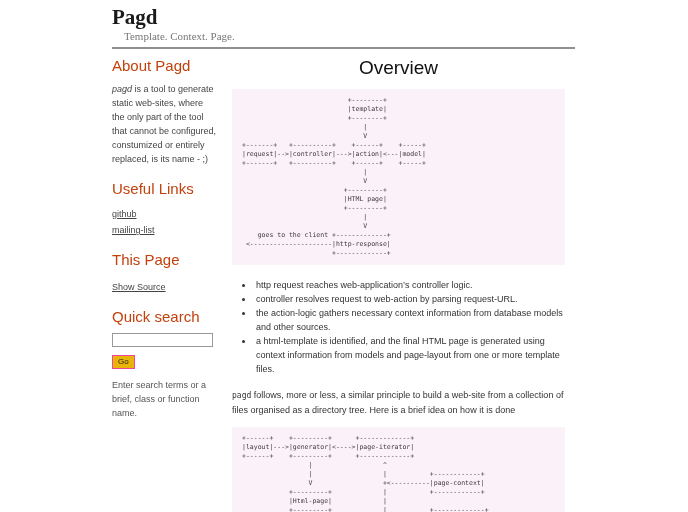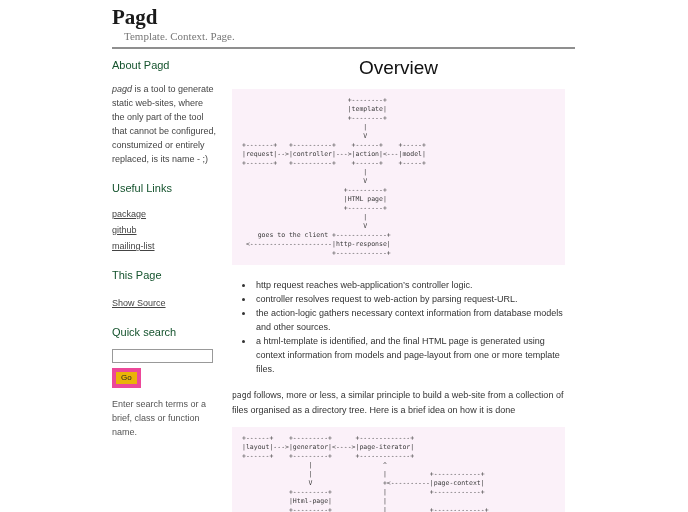--- a/index.html
+++ b/index.html
@@ -23,39 +23,39 @@
   }
   .header-rule { border: 0; border-top: 2px solid #8f8f8f; margin: 5px 0 0 0; }
 
   
   .columns { display: flex; gap: 14px; padding-top: 8px; }
   .sidebar { width: 106px; flex: none; }
   .content { width: 333px; flex: none; }
 
   
   .sidebar h3 {
-    font-size: 11px; font-weight: 400; color: #14532d;
+    font-size: 15px; font-weight: 400; color: #c2410c;
     margin: 15px 0 9px 0; line-height: 15px;
   }
   .sidebar h3.first { margin-top: 1px; }
   .sidebar .about-text { font-size: 9px; line-height: 14px; color: #444; margin: 0; }
   .sidebar .about-text em { font-style: italic; }
   .side-links { list-style: none; margin: 0; padding: 0; }
   .side-links li { line-height: 13px; }
   .side-links a, .single-link a {
     font-size: 9px; color: #444; text-decoration: underline; cursor: pointer;
   }
   .search-form { margin: 0; }
   .search-input {
     width: 95px; height: 12px; border: 1px solid #999; background: #fff;
     font-size: 9px; padding: 0 2px; display: block; margin: 1px 0 3px 0;
   }
   .go-button {
     font-size: 8px; line-height: 10px; padding: 1px 5px;
-    background: #eab308; border: 4px solid #ec4899; color: #222; cursor: pointer;
+    background: #eab308; border: 1px solid #ec4899; color: #222; cursor: pointer;
     font-family: "Liberation Sans", sans-serif;
   }
   .search-help { font-size: 9px; line-height: 14px; color: #555; margin: 9px 0 0 0; }
 
   
   .page-title {
     font-size: 19px; font-weight: 400; color: #111;
     margin: 0 0 10px 0; line-height: 22px; text-align: center;
   }
   .content p { font-size: 9px; line-height: 14px; color: #333; margin: 0 0 10px 0; }
@@ -87,21 +87,20 @@
   <hr class="header-rule">
 
   <div class="columns">
 
     <aside class="sidebar">
       <h3 class="first">About Pagd</h3>
       <p class="about-text"><em>pagd</em><span> is a tool to generate static web-sites, where the only part of the tool that cannot be configured, constumized or entirely replaced, is its name - ;)</span></p>
 
       <h3>Useful Links</h3>
       <ul class="side-links">
-        <li><a>package</a></li>
         <li><a>github</a></li>
         <li><a>mailing-list</a></li>
       </ul>
 
       <h3>This Page</h3>
       <div class="single-link">
         <a>Show Source</a>
       </div>
 
       <h3>Quick search</h3>

